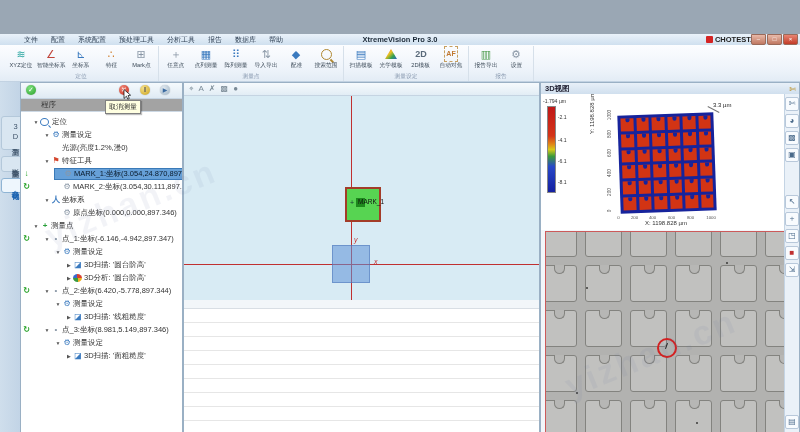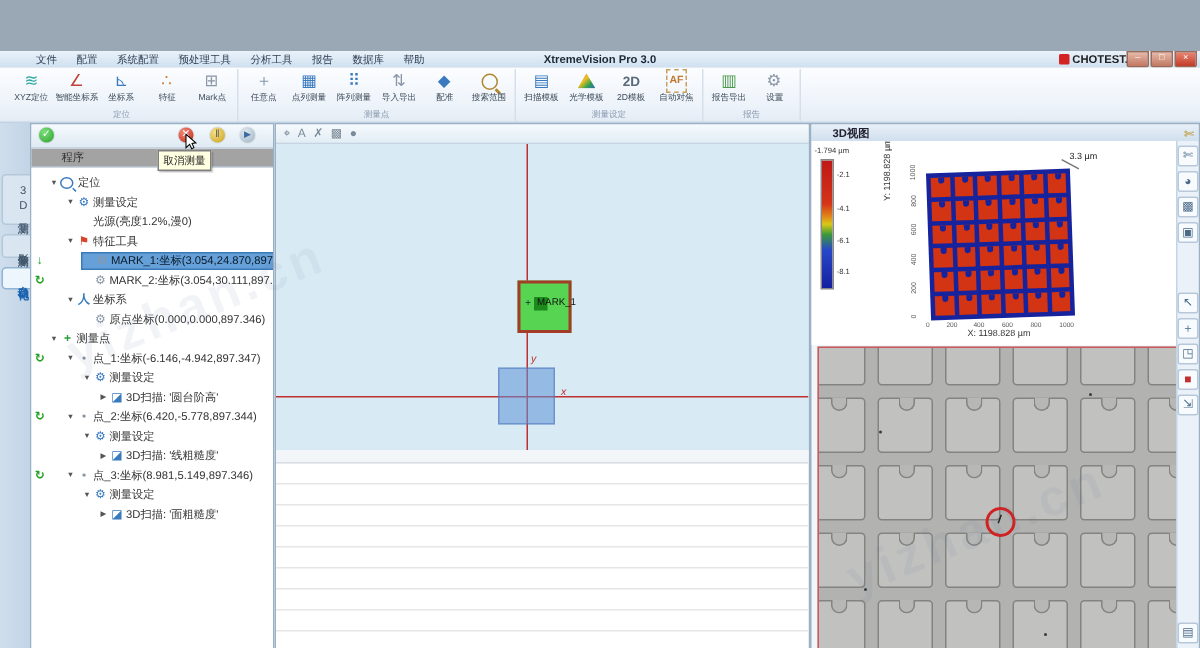--- a/index.html
+++ b/index.html
@@ -103,21 +103,21 @@
   .proc-table{flex:1;background:#fff;overflow:hidden;}
   .t-hrow{height:8px;background:#f2f6f9;border-bottom:1px solid #d8dee4;}
   .t-row{height:13px;border-bottom:1px solid #e6e6e6;}
   .hsb{height:11px;background:#f0f2f4;border-top:1px solid #cfd4d9;position:relative;flex:0 0 auto;}
   .hsb .thumb{position:absolute;left:2px;top:2px;width:70px;height:7px;background:#c6ccd2;border-radius:3px;}
   
   .right-panel{position:absolute;left:540px;top:48px;width:260px;height:368px;background:#f2f6fa;
     border:1px solid #9ab0c4;box-sizing:border-box;}
   .r-hdr{position:absolute;left:0;top:0;right:0;height:11px;
     background:linear-gradient(#e8f0f8,#d0dfee);border-bottom:1px solid #b6c6d8;
-    font-size:7.5px;font-weight:bold;line-height:11px;padding-left:14px;color:#223;}
+    font-size:7.5px;font-weight:bold;line-height:11px;padding-left:4px;color:#223;}
   .r-hdr-ico{position:absolute;right:3px;top:1px;font-size:8px;color:#b8860b;}
   .v3d{position:absolute;left:0;top:11px;width:244px;height:136px;background:#fff;overflow:hidden;}
   .cbar{position:absolute;left:6px;top:12px;width:7px;height:85px;border:1px solid #888;
     background:linear-gradient(#c01818,#d43418 34%,#e08818 44%,#d8c818 50%,#3a9a3a 58%,#2848c8 70%,#1420a0);}
   .cbar-top{position:absolute;left:2px;top:4px;font-size:6px;transform:scale(.85);transform-origin:left;color:#333;white-space:nowrap;}
   .cbar-tick{position:absolute;left:16px;font-size:6px;transform:scale(.85);color:#333;}
   .yticks{position:absolute;left:62px;top:18px;height:102px;display:flex;flex-direction:column;
     justify-content:space-between;align-items:center;}
   .ytick{font-size:5.5px;transform:rotate(-90deg) scale(.85);color:#555;}
   .ycap{position:absolute;left:48px;top:40px;font-size:6px;color:#333;transform:rotate(-90deg);
@@ -414,20 +414,27 @@
             <span>测量设定</span>
           </span>
         </div>
         <div class="trow" style="padding-left: 44px;">
           <span class="row-inner">
             <span class="arr">▶</span>
             <span class="tico c-blue">◪</span>
             <span>3D扫描: '圆台阶高'</span>
           </span>
         </div>
+        <div class="trow" style="padding-left: 44px;">
+          <span class="row-inner">
+            <span class="arr">▶</span>
+            <span class="pie-sm"></span>
+            <span>3D分析: '圆台阶高'</span>
+          </span>
+        </div>
         <div class="trow" style="padding-left: 22px;">
           <span class="gut">↻</span>
           <span class="row-inner">
             <span class="arr">▼</span>
             <span class="tico c-dim">•</span>
             <span>点_2:坐标(6.420,-5.778,897.344)</span>
           </span>
         </div>
         <div class="trow" style="padding-left: 33px;">
           <span class="row-inner">

